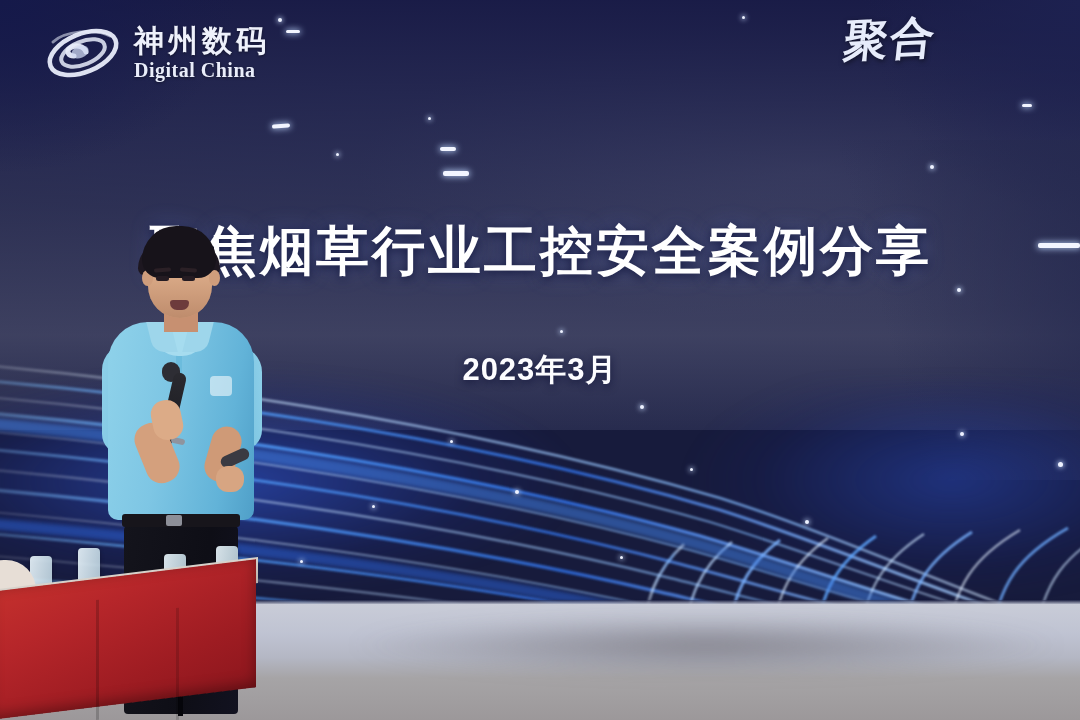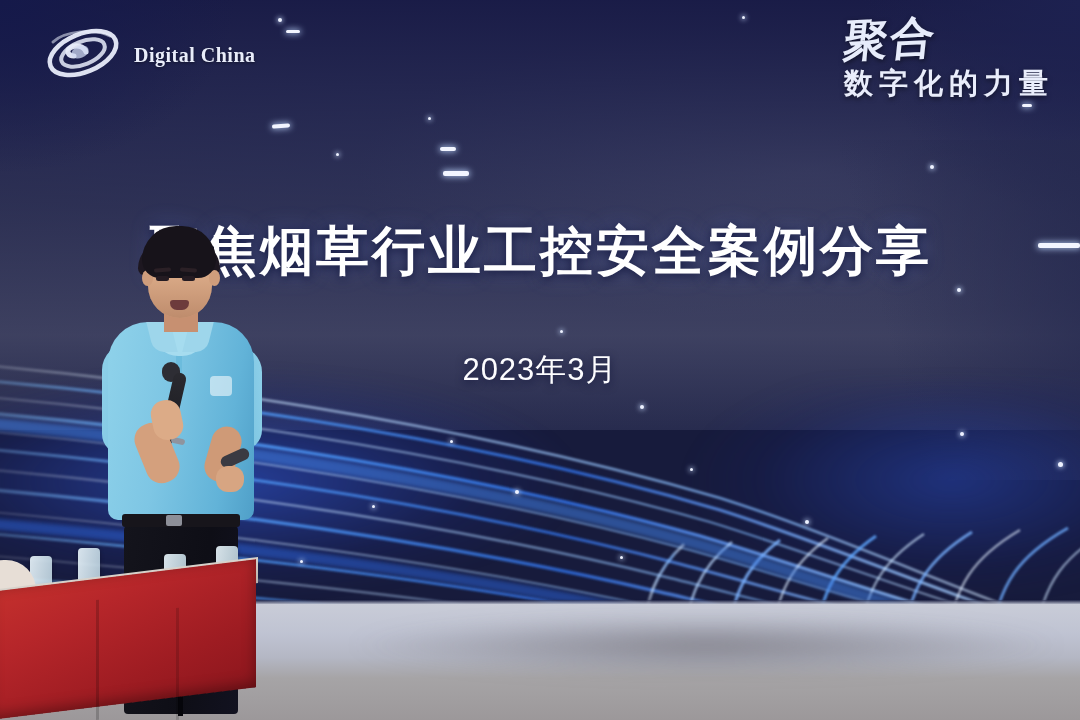--- a/index.html
+++ b/index.html
@@ -96,21 +96,21 @@
   }
 
   
   .slide-title{
     position:absolute;left:0;right:0;top:180px;text-align:center;
     font-size:53px;font-weight:700;color:#ffffff;letter-spacing:3px;
     text-shadow:0 2px 10px rgba(10,14,50,.85), 0 0 22px rgba(120,150,255,.30);
   }
   .slide-date{
     position:absolute;left:0;right:0;top:349px;text-align:center;
-    font-size:31px;font-weight:400;color:#fdfdff;letter-spacing:1px;
+    font-size:31px;font-weight:700;color:#fdfdff;letter-spacing:1px;
     text-shadow:0 2px 8px rgba(10,14,50,.8);
   }
   .slide-company{
     position:absolute;left:0;right:0;top:454px;text-align:center;
     font-size:34px;font-weight:700;color:#ffffff;letter-spacing:2px;
     text-shadow:0 2px 10px rgba(8,14,60,.85);
   }
 
   
   .speaker{position:absolute;left:96px;top:226px;width:170px;height:400px;}
@@ -293,27 +293,27 @@
         <g fill="none" stroke="#e8ecfa" stroke-linecap="round">
           <ellipse cx="39" cy="31" rx="35" ry="19" transform="rotate(-22 39 31)" stroke-width="4.6" opacity=".95"></ellipse>
           <ellipse cx="39" cy="31" rx="23" ry="11.5" transform="rotate(-22 39 31)" stroke-width="4" opacity=".85"></ellipse>
           <path d="M30 34 C 24 34 22 29 26 26 C 31 22 40 24 42 30" stroke-width="5" opacity=".95"></path>
           <path d="M9 20 C 20 9 52 6 66 14" stroke-width="3" opacity=".55"></path>
         </g>
         <ellipse cx="36" cy="30" rx="9" ry="6" transform="rotate(-22 36 30)" fill="#cfd8f2" opacity=".75"></ellipse>
       </svg>
     </span>
     <span class="logo-txt">
+      <div class="logo-cn">神州数码</div>
       <div class="logo-en">Digital China</div>
     </span>
   </div>
 
   <div class="logo-right">
     <div class="calli">聚合</div>
-    <div class="calli-sub">数字化的力量</div>
   </div>
 
   <div class="floor-edge"></div>
   <div class="floor"></div>
   <div class="floor-shadow"></div>
 
   <div class="speaker">
     <div class="sp-pants"></div>
     <div class="sp-legsplit"></div>
     <div class="sp-sleeve-l"></div>

